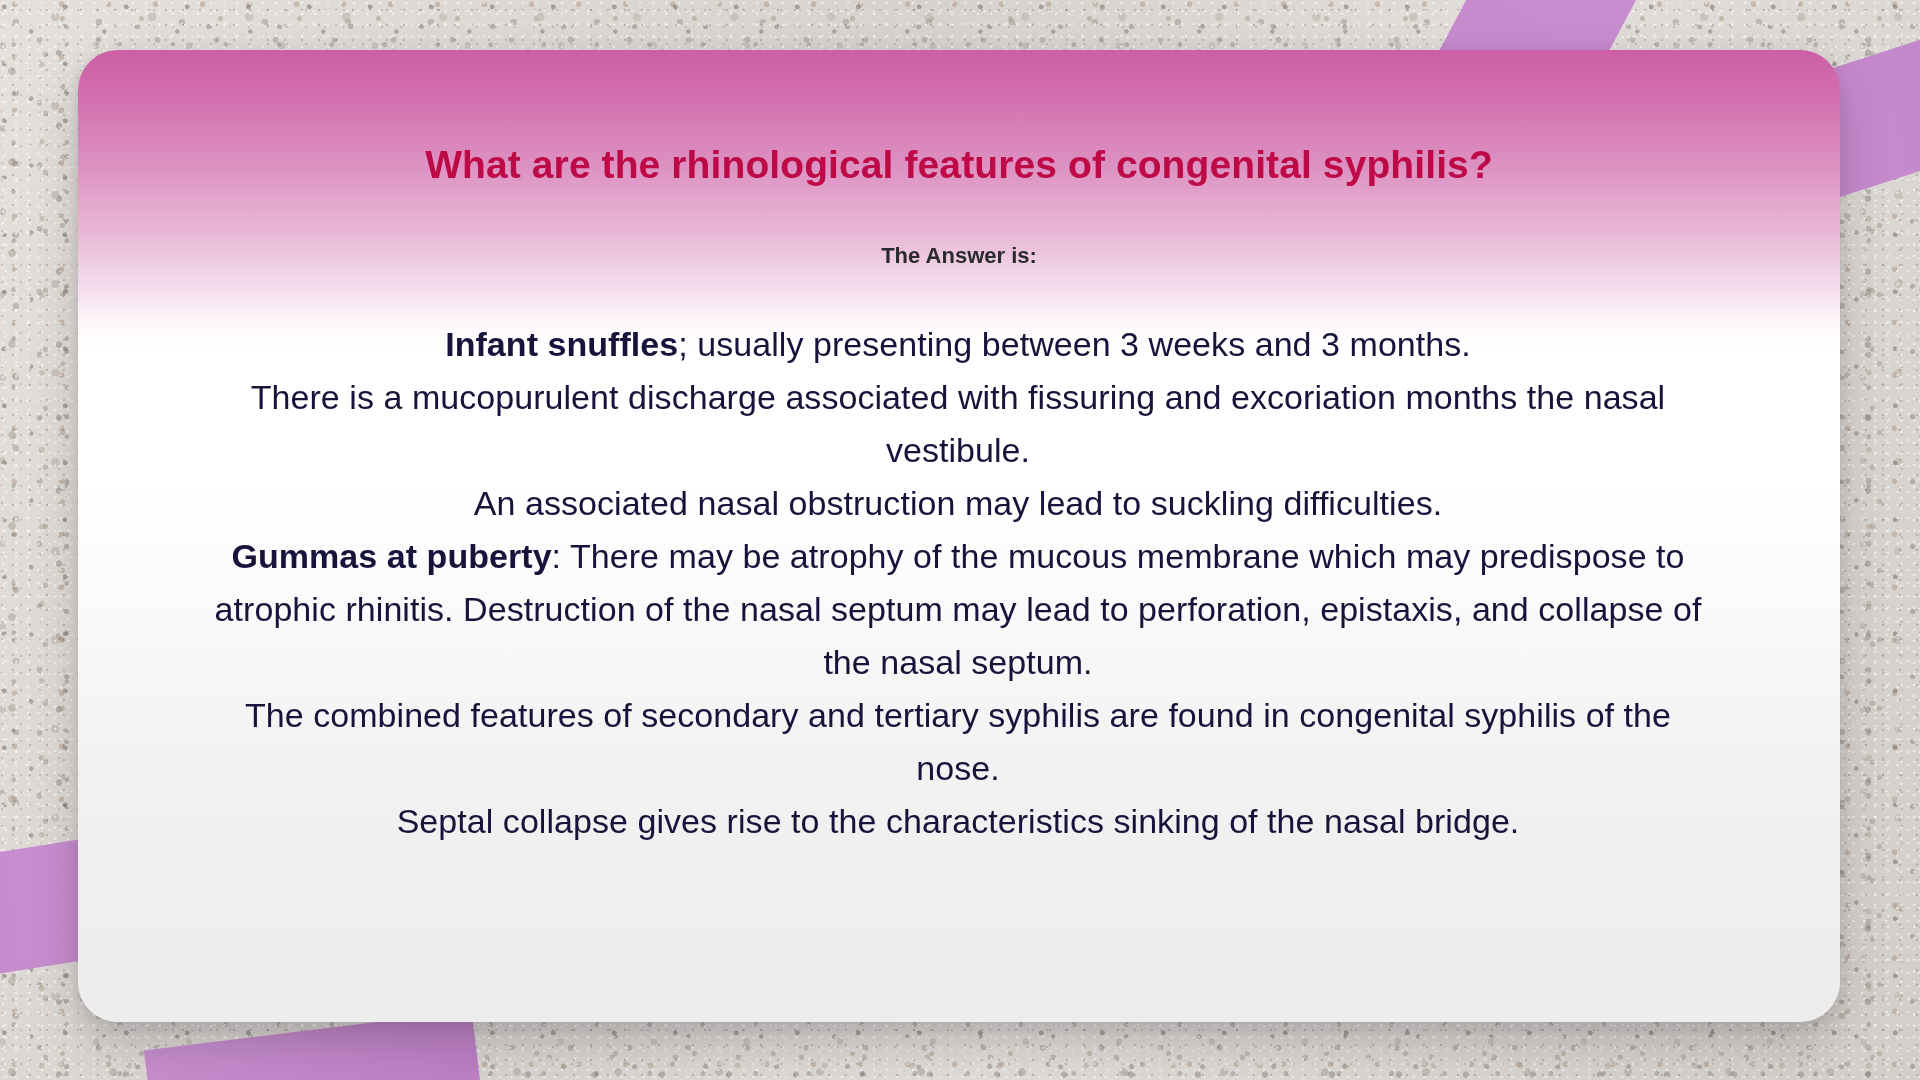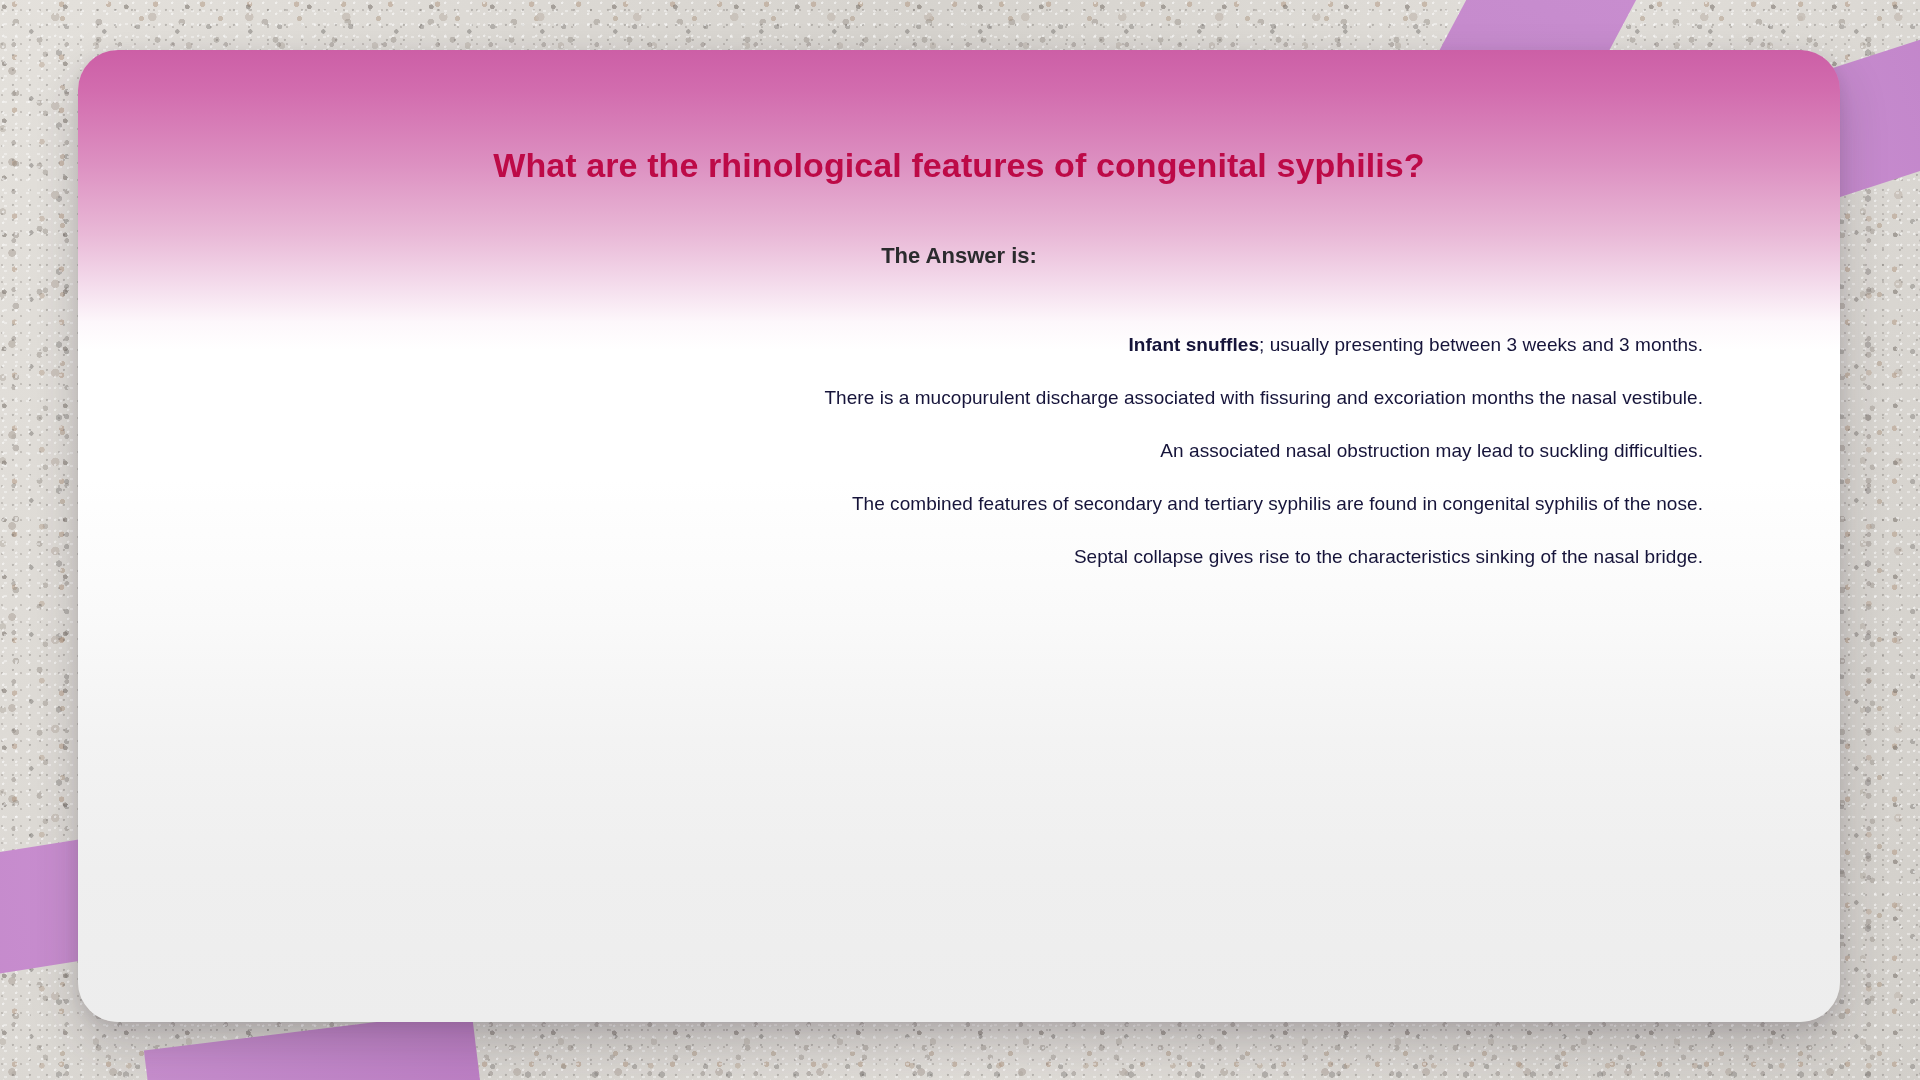--- a/index.html
+++ b/index.html
@@ -121,21 +121,21 @@
     padding: 0 42px;
   }
 
   
   .title-block {
     text-align: center;
     padding-top: 88px;
   }
   .title-line {
     font-weight: 700;
-    font-size: 34px;
+    font-size: 39px;
     line-height: 54px;
     letter-spacing: .1px;
     color: #bd0a47;
   }
   .title-line.q { font-size: 33px; }
 
   
   .answer-heading {
     text-align: center;
     margin-top: 44px;
@@ -145,25 +145,25 @@
     color: #2b2b2e;
   }
 
   
   .body-block {
     margin-top: 42px;
     padding-left: 93px;
     padding-right: 95px;
   }
   .para {
-    font-size: 19px;
+    font-size: 34px;
     line-height: 53px;
     color: #16143a;
     letter-spacing: .05px;
-    text-align: right;
+    text-align: center;
   }
   .para b { font-weight: 700; }
 </style>
 </head>
 <body>
 
 <div class="stage">
 
   <div class="texture"></div>
   <div class="texture-fine"></div>
@@ -189,20 +189,23 @@
         </p>
 
         <p class="para">
           <span>There is a mucopurulent discharge associated with fissuring and excoriation months the nasal vestibule.</span>
         </p>
 
         <p class="para">
           <span>An associated nasal obstruction may lead to suckling difficulties.</span>
         </p>
 
+        <p class="para">
+          <b>Gummas at puberty</b><span>: There may be atrophy of the mucous membrane which may predispose to atrophic rhinitis. Destruction of the nasal septum may lead to perforation, epistaxis, and collapse of the nasal septum.</span>
+        </p>
 
         <p class="para">
           <span>The combined features of secondary and tertiary syphilis are found in congenital syphilis of the nose.</span>
         </p>
 
         <p class="para">
           <span>Septal collapse gives rise to the characteristics sinking of the nasal bridge.</span>
         </p>
 
       </div>

